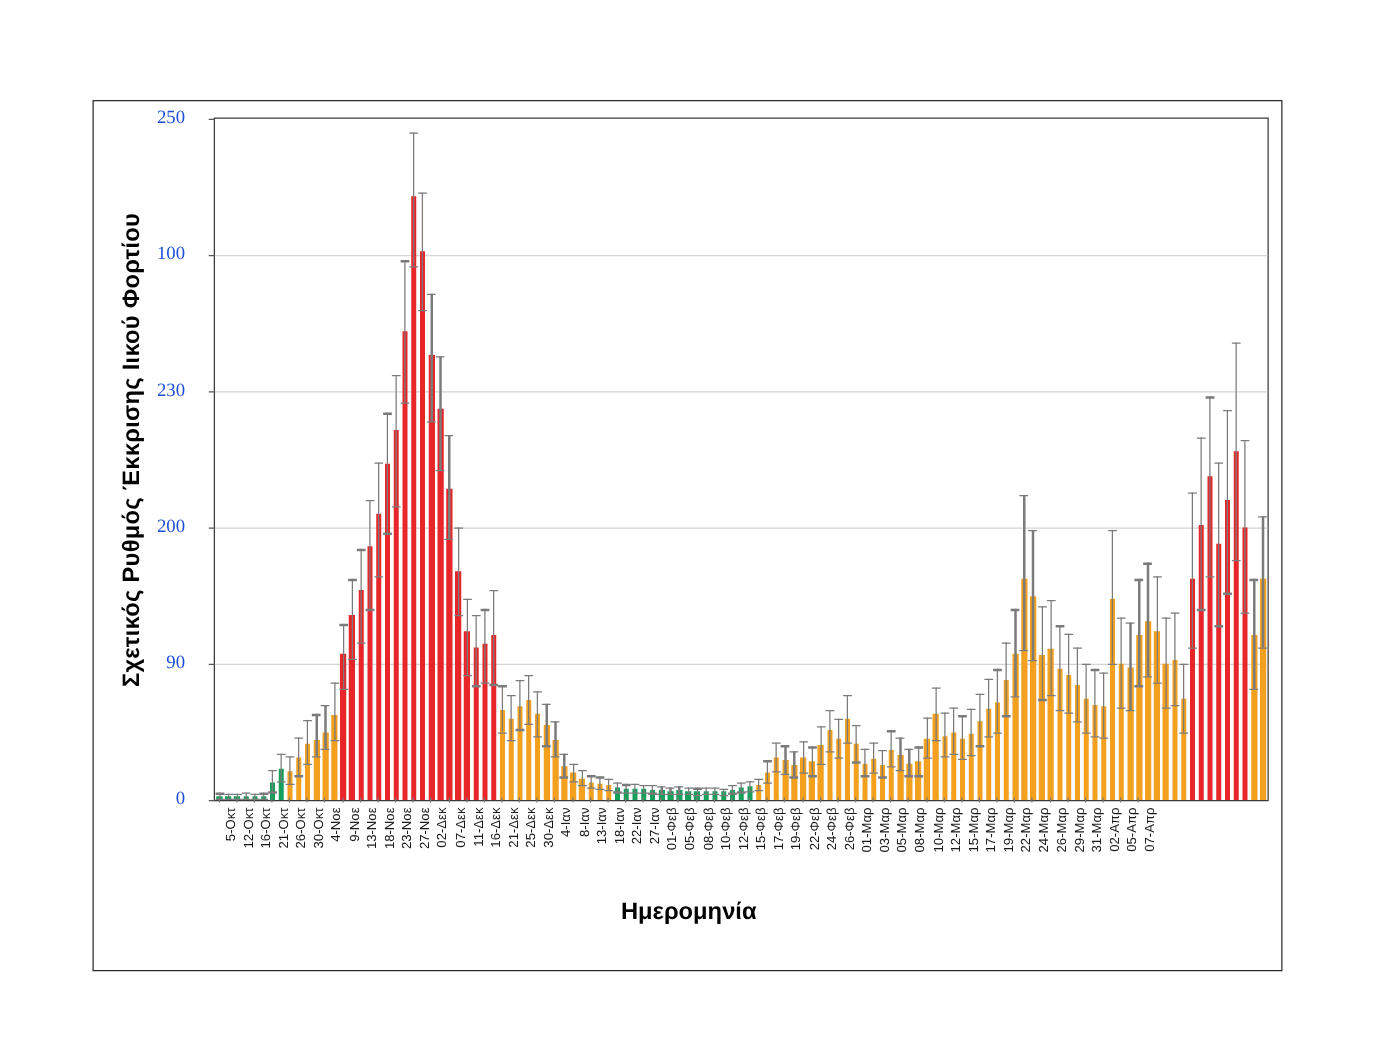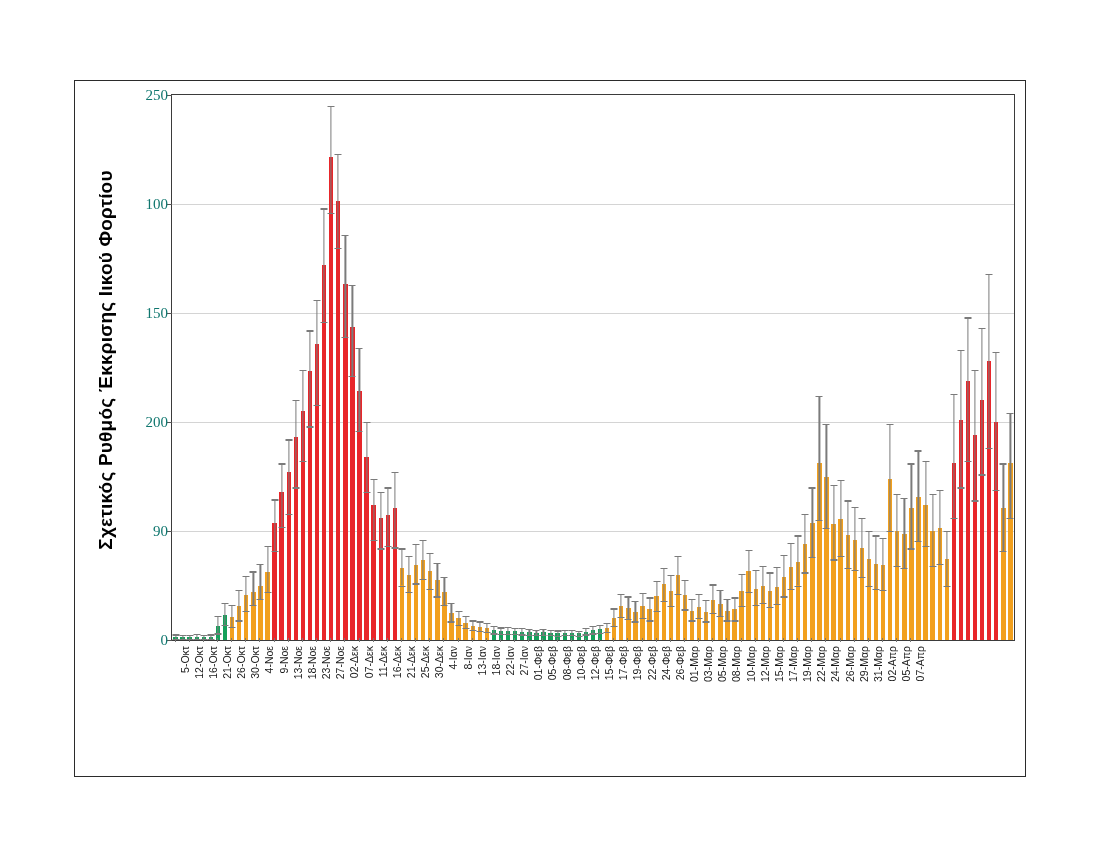--- a/index.html
+++ b/index.html
@@ -68,24 +68,24 @@
   .gridline {
     position: absolute;
     left: 0;
     width: 100%;
     height: 1px;
     background: #d4d4d4;
   }
   .ytick-label {
     position: absolute;
     right: 100%;
-    margin-right: 4px;
+    margin-right: 24px;
     transform: translateY(-50%);
     font-size: 15px;
-    color: #0f766e;
+    color: #1d4ed8;
     white-space: nowrap;
     font-family: "Liberation Serif", serif;
   }
   .ytick-mark {
     position: absolute;
     left: -5px;
     width: 5px;
     height: 1px;
     background: #555;
   }
@@ -160,21 +160,21 @@
           <div class="gridline" style="top: 109px;"></div>
         </div>
       <div id="yticks-layer">
           <div class="ytick-mark" style="top: 545px;"></div>
           <div class="ytick-label" style="top: 545px;">0</div>
           <div class="ytick-mark" style="top: 436px;"></div>
           <div class="ytick-label" style="top: 436px;">90</div>
           <div class="ytick-mark" style="top: 327px;"></div>
           <div class="ytick-label" style="top: 327px;">200</div>
           <div class="ytick-mark" style="top: 218px;"></div>
-          <div class="ytick-label" style="top: 218px;">150</div>
+          <div class="ytick-label" style="top: 218px;">230</div>
           <div class="ytick-mark" style="top: 109px;"></div>
           <div class="ytick-label" style="top: 109px;">100</div>
           <div class="ytick-mark" style="top: 0px;"></div>
           <div class="ytick-label" style="top: 0px;">250</div>
         </div>
       <div id="bars-layer">
           <div class="bar-slot" style="left: 0px; width: 7.07563px;">
             <div class="bar" style="height: 3.27px; background: rgb(20, 160, 90); left: 1.34437px; width: 4.38689px; right: auto;"></div>
             <div class="errbar" style="top: 539.332px; height: 4.36px;"></div>
             <div class="errcap" style="top: 539.332px;"></div>
@@ -993,14 +993,15 @@
         <div class="xtick" style="left: 696.95px;"></div>
         <div class="xlabel" style="left: 700.95px;">31-Μαρ</div>
         <div class="xtick" style="left: 711.101px;"></div>
         <div class="xlabel" style="left: 715.101px;">02-Απρ</div>
         <div class="xtick" style="left: 725.252px;"></div>
         <div class="xlabel" style="left: 729.252px;">05-Απρ</div>
         <div class="xtick" style="left: 739.403px;"></div>
         <div class="xlabel" style="left: 743.403px;">07-Απρ</div>
       </div>
 
+    <div id="x-axis-title">Ημερομηνία</div>
   </div>
 </div>
 
 </body></html>

